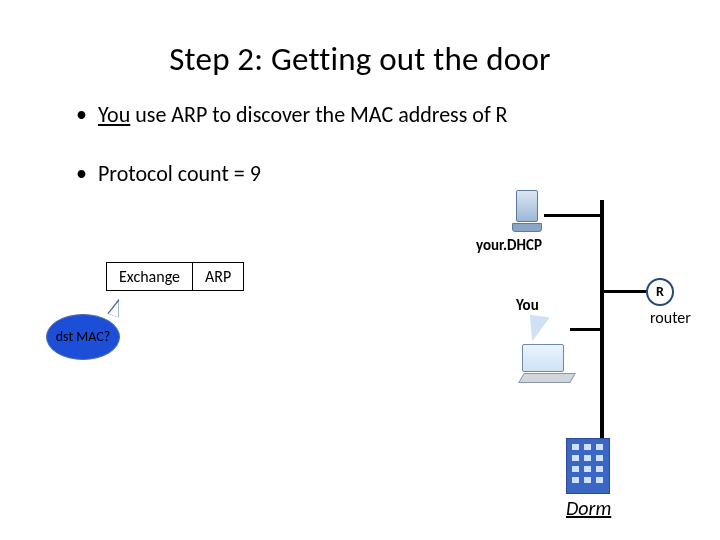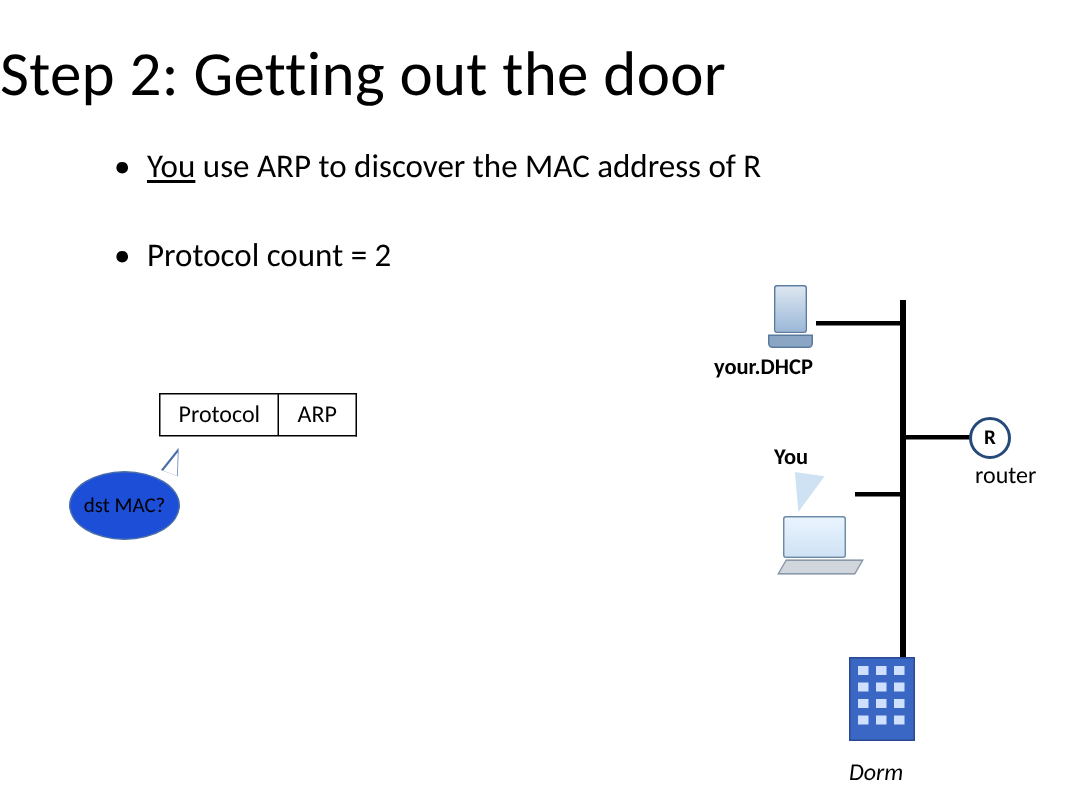--- a/index.html
+++ b/index.html
@@ -7,23 +7,24 @@
     padding: 0;
     width: 720px;
     height: 540px;
     background: #fff;
     font-family: Calibri, "Segoe UI", Arial, sans-serif;
     color: #000;
     position: relative;
     overflow: hidden;
   }
   .title {
-    font-size: 42px;
+    text-align: center;
+    font-size: 33px;
     font-weight: 400;
-    margin-top: 24px;
+    margin-top: 39px;
     letter-spacing: 0.2px;
   }
   .bullets {
     font-size: 22px;
     margin-left: 36px;
   }
   .bullets li {
     list-style: none;
     position: relative;
     padding-left: 22px;
@@ -195,23 +196,24 @@
   }
   .dorm .win {
     position: absolute;
     width: 7px;
     height: 6px;
     background: #cfe0ff;
   }
   .lbl-dorm {
     position: absolute;
     left: 96px;
-    top: 316px;
-    font-size: 16px;
+    top: 306px;
+    font-size: 20px;
     font-style: italic;
+    text-decoration: underline;
   }
 
   
   .ptr {
     position: absolute;
     left: 110px;
     top: 298px;
     width: 0; height: 0;
     border-left: 6px solid transparent;
     border-right: 6px solid transparent;
@@ -241,25 +243,25 @@
 </style>
 </head>
 <body>
 
 <div class="title">Step 2: Getting out the door</div>
 
 <ul class="bullets">
   <li class="b1">
     <span class="underline">You</span><span> use ARP to discover the MAC address of R</span>
   </li>
-  <li>Protocol count = 2</li>
+  <li>Protocol count = 9</li>
 </ul>
 
 <div class="pkt">
-  <div>Protocol</div>
+  <div>Exchange</div>
   <div>ARP</div>
 </div>
 
 <div class="ptr"></div>
 <div class="ptr-fill"></div>
 <div class="callout">dst MAC?</div>
 
 <div class="net">
   <div class="bus"></div>
 

